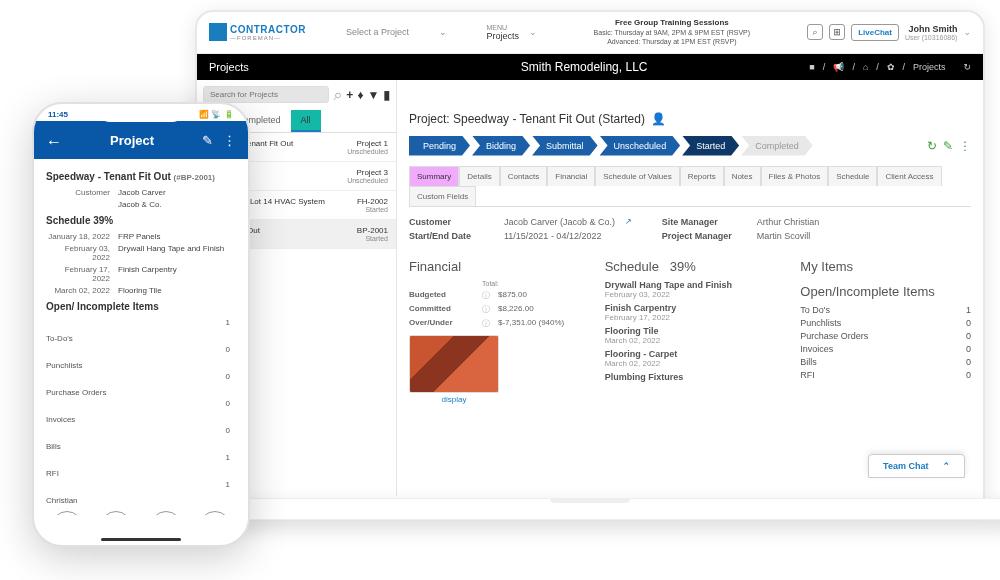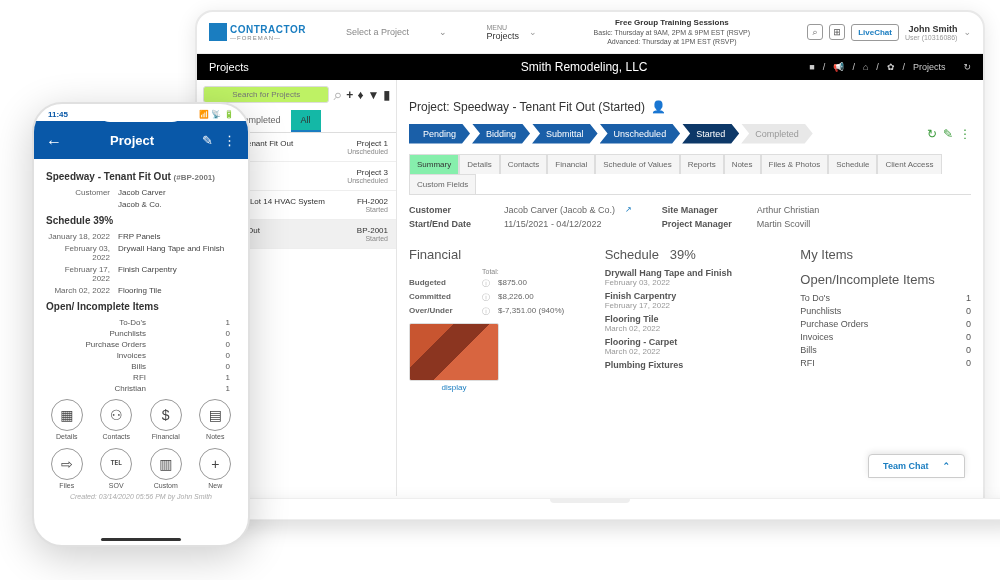--- a/index.html
+++ b/index.html
@@ -33,44 +33,44 @@
 .blackbar { background: #000; color: #fff; display: flex; align-items: center; padding: 6px 12px; font-size: 11px; }
 .blackbar .title { width: 150px; }
 .blackbar .company { flex: 1; text-align: center; font-size: 12px; font-weight: 300; }
 .blackbar .bc { display: flex; align-items: center; gap: 8px; font-size: 9px; color: #ccc; }
 .blackbar .bc span { color: #ccc; }
 
 
 .content { display: flex; height: calc(100% - 70px); }
 .left-col { width: 200px; border-right: 1px solid #e5e5e5; display: flex; flex-direction: column; }
 .search-row { display: flex; align-items: center; padding: 6px; gap: 4px; }
-.search-input { flex: 1; padding: 3px 6px; border: 1px solid #ddd; border-radius: 3px; font-size: 8px; background: #bef264; text-align: center; }
+.search-input { flex: 1; padding: 3px 6px; border: 1px solid #ddd; border-radius: 3px; font-size: 8px; background: #e5e5e5; }
 .search-icons { display: flex; gap: 4px; font-size: 12px; color: #333; font-weight: bold; }
 .tabs-row { display: flex; border-bottom: 1px solid #ddd; font-size: 9px; }
 .tab { padding: 5px 10px; color: #666; cursor: pointer; }
 .tab.active { border-bottom: 2px solid #1a7dc0; color: #333; background: #14b8a6; }
 .proj-list { flex: 1; overflow: hidden; }
 .proj-item { padding: 6px 8px; border-bottom: 1px solid #eee; font-size: 8px; display: flex; justify-content: space-between; }
 .proj-item.sel { background: #f0f0f0; }
 .proj-name { color: #333; }
 .proj-sub { color: #888; font-size: 7px; }
 .proj-right { text-align: right; }
 
-.right-col { flex: 1; padding: 20px 12px; overflow: hidden; }
+.right-col { flex: 1; padding: 20px 12px; overflow: hidden; margin-top: 12px; }
 .proj-header { font-size: 12px; color: #333; margin-bottom: 10px; display: flex; align-items: center; gap: 6px; }
 .stage-bar { display: flex; margin: 10px 0; align-items: center; }
 .stage { padding: 5px 14px; background: #1a5fa8; color: #fff; font-size: 9px; position: relative; clip-path: polygon(0 0, calc(100% - 8px) 0, 100% 50%, calc(100% - 8px) 100%, 0 100%, 8px 50%); margin-right: 2px; }
 .stage:first-child { clip-path: polygon(0 0, calc(100% - 8px) 0, 100% 50%, calc(100% - 8px) 100%, 0 100%); }
 .stage.dark { background: #0d3868; }
 .stage.done { background: #e8e8e8; color: #999; }
 .stage-actions { margin-left: auto; display: flex; gap: 6px; color: #3a9b3a; font-size: 12px; }
 
 .subtabs { display: flex; gap: 0; border-bottom: 1px solid #ddd; margin-top: 8px; font-size: 8px; flex-wrap: wrap; }
 .subtab { padding: 5px 7px; color: #666; border: 1px solid #ddd; border-bottom: none; background: #f5f5f5; cursor: pointer; }
-.subtab.active { background: #86efac; color: #333; border-bottom: 1px solid #fff; margin-bottom: -1px; }
+.subtab.active { background: #f0abfc; color: #333; border-bottom: 1px solid #fff; margin-bottom: -1px; }
 
 .info-row { display: flex; padding: 10px 0; gap: 30px; font-size: 9px; }
 .info-block { display: flex; flex-direction: column; gap: 4px; }
 .info-line { display: flex; gap: 10px; }
 .info-lbl { color: #555; font-weight: 600; width: 85px; }
 .info-val { color: #666; }
 
 .three-col { display: flex; gap: 25px; margin-top: 8px; font-size: 9px; }
 .col { flex: 1; }
 .col h4 { font-size: 13px; color: #555; font-weight: 400; margin-bottom: 6px; }
@@ -94,21 +94,21 @@
 .phone-hdr .back { font-size: 16px; }
 .phone-hdr .ptitle { flex: 1; text-align: center; font-size: 13px; font-weight: 600; }
 .phone-hdr .icons { display: flex; gap: 10px; font-size: 13px; }
 .phone-body { padding: 8px 12px; font-size: 9px; color: #333; height: calc(100% - 85px); overflow: hidden; }
 .phone-body h5 { font-size: 10px; font-weight: bold; margin: 4px 0 6px; }
 .pb-sub { font-size: 8px; color: #777; }
 .pb-row { display: flex; margin: 3px 0; font-size: 8px; }
 .pb-row .k { width: 72px; text-align: right; padding-right: 8px; color: #666; }
 .pb-row .v { color: #444; }
 .pb-open-row { display: flex; justify-content: space-between; font-size: 8px; margin: 2px 0; padding-right: 6px; color: #555; }
-.pb-open-row .k { text-align: right; width: 100px; }
+.pb-open-row .k { text-align: left; width: 100px; margin-top: 16px; }
 .quick-grid { display: grid; grid-template-columns: repeat(4, 1fr); gap: 8px; margin-top: 6px; }
 .quick-btn { display: flex; flex-direction: column; align-items: center; gap: 2px; }
 .quick-circ { width: 32px; height: 32px; border: 1px solid #999; border-radius: 50%; display: flex; align-items: center; justify-content: center; font-size: 14px; color: #444; }
 .quick-lbl { font-size: 7px; color: #555; }
 .phone-foot { font-size: 7px; color: #aaa; font-style: italic; text-align: center; padding: 4px; }
 .phone-bar { position: absolute; bottom: 4px; left: 50%; transform: translateX(-50%); width: 80px; height: 3px; background: #333; border-radius: 2px; }
 </style>
 </head>
 <body>
 

